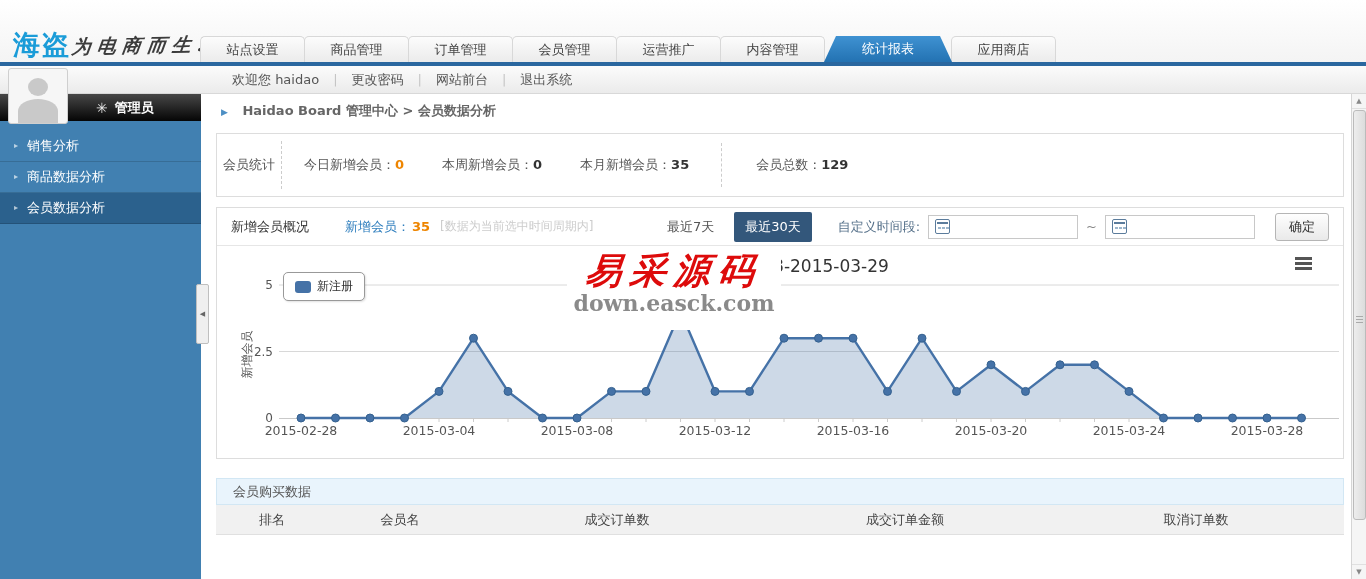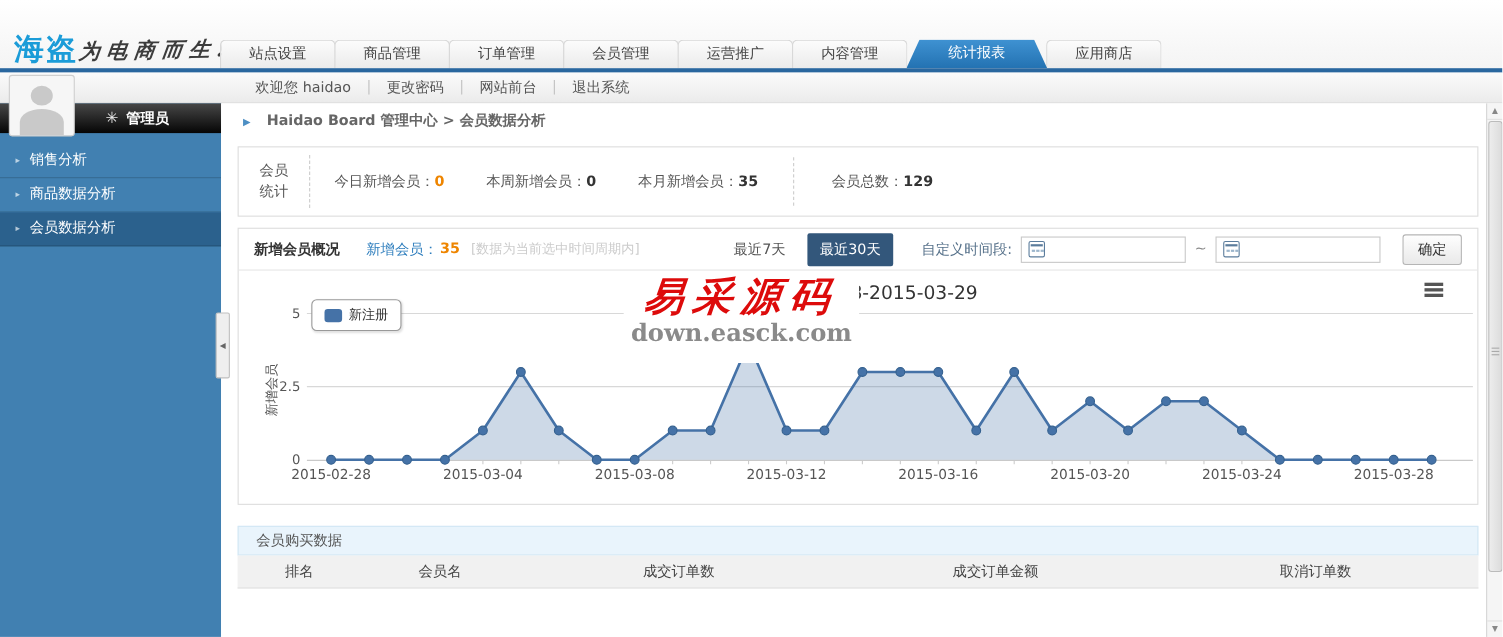--- a/index.html
+++ b/index.html
@@ -55,33 +55,33 @@
 
   
   #main{position:absolute;left:201px;top:94px;width:1150px;height:485px;background:#fff;}
   #breadcrumb{position:absolute;left:0;top:0;width:1150px;height:33px;line-height:33px;padding-left:20px;
               box-sizing:border-box;color:#666;font-weight:bold;}
   #breadcrumb .arrow{color:#4d8fc4;font-size:9px;margin-right:10px;}
 
   
   #stats{position:absolute;left:15px;top:39px;width:1128px;height:64px;border:1px solid #ddd;box-sizing:border-box;
          display:flex;align-items:center;}
-  #stats-title{width:64px;align-self:stretch;display:flex;flex-direction:column;align-items:center;justify-content:center;
+  #stats-title{width:64px;align-self:stretch;display:flex;align-items:center;justify-content:center;
                color:#555;line-height:1.5;border-right:1px dashed #ccc;margin:7px 0;}
   .stat{margin-left:30px;color:#555;white-space:nowrap;}
   .stat .num{color:#333;font-weight:bold;}
   .stat .num.orange{color:#ee8500;}
   .vdash{height:44px;border-left:1px dashed #ccc;margin-left:32px;}
   .orange{color:#ee8500;font-weight:bold;}
 
   
   #chartpanel{position:absolute;left:15px;top:113px;width:1128px;height:252px;border:1px solid #ddd;box-sizing:border-box;}
   #controls{height:37px;border-bottom:1px solid #e6e6e6;display:flex;align-items:center;padding:0 14px;}
-  #ctl-title{font-weight:bold;color:#333;}
-  #ctl-new-label{margin-left:24px;color:#2d7dbd;}
+  #ctl-title{font-weight:normal;color:#333;}
+  #ctl-new-label{margin-left:36px;color:#2d7dbd;}
   #ctl-new-value{color:#ee8500;font-weight:bold;margin-left:2px;}
   #ctl-hint{margin-left:10px;color:#ccc;font-size:12px;}
   #ctl-spacer{flex:1;}
   #btn-7days{color:#555;margin-right:20px;cursor:pointer;white-space:nowrap;}
   #btn-30days{background:#33577b;color:#fff;padding:6px 11px;border-radius:2px;margin-right:26px;cursor:pointer;white-space:nowrap;}
   #custom-label{color:#56718a;margin-right:8px;white-space:nowrap;}
   .date-input{width:150px;height:24px;border:1px solid #c8c8c8;background:#fff;display:flex;align-items:center;
               padding-left:6px;box-sizing:border-box;}
   .cal-ico{width:13px;height:13px;border:1px solid #5b7c9c;border-radius:2px;position:relative;background:#fff;}
   .cal-ico::before{content:"";position:absolute;left:1px;right:1px;top:2px;height:2px;background:#5b7c9c;}

